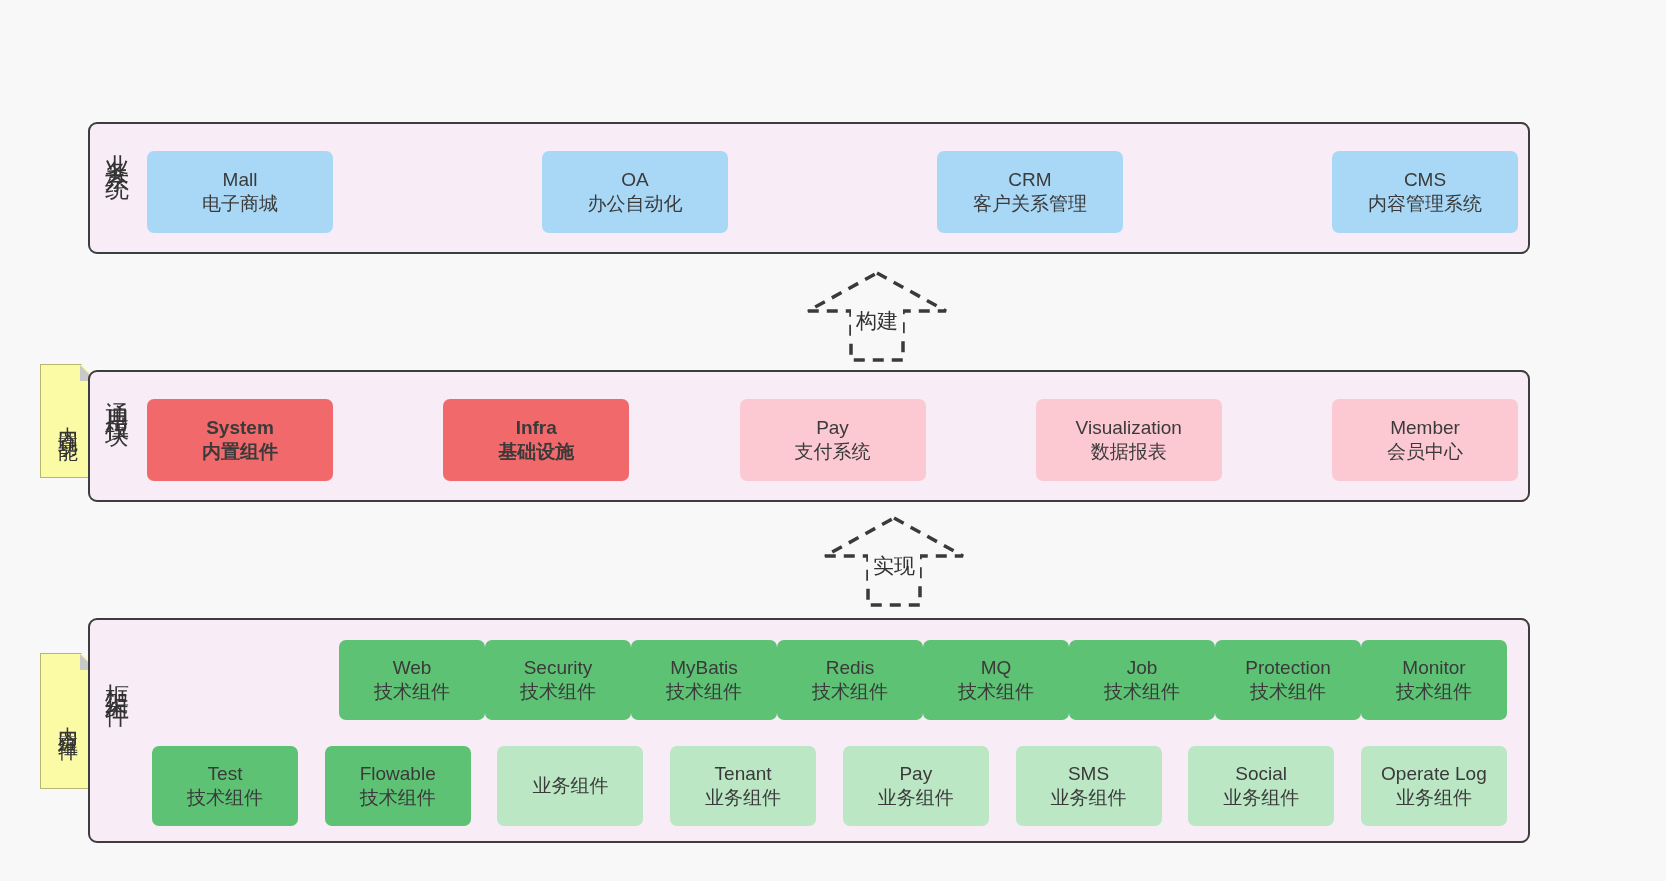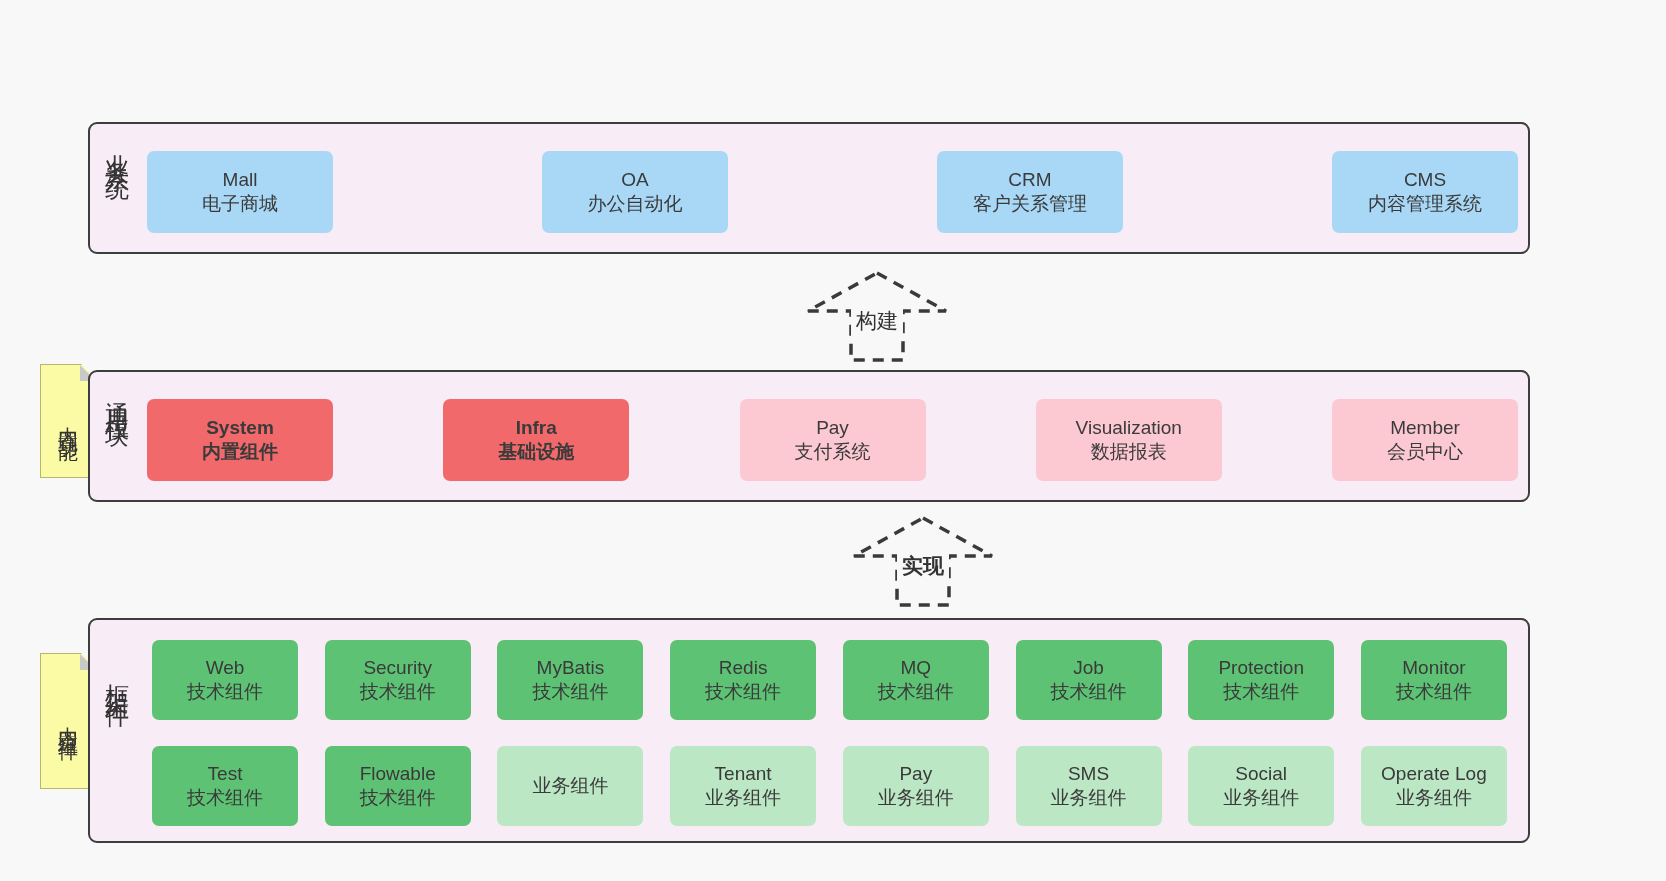--- a/index.html
+++ b/index.html
@@ -22,21 +22,21 @@
     font-size:24px; letter-spacing:7px; color:#333; line-height:1;
   }
   #band-business  .band-label { top:11px; }
   #band-modules   .band-label { top:11px; }
   #band-components.band .band-label { top:44px; }
 
   .box-row {
     position:absolute; display:flex; justify-content:space-between;
   }
   .row-6 { left:57px; width:1371px; top:27px; }
-  .row-8a { left:62px; width:1355px; top:20px; }
+  .row-8a { left:62px; width:1355px; top:20px;justify-content:flex-end; }
   .row-8b { left:62px; width:1355px; top:126px; }
 
   .box {
     box-sizing:border-box; border-radius:7px;
     display:flex; flex-direction:column; justify-content:center; align-items:center;
     text-align:center; font-size:19px; line-height:24px; padding:4px 10px;
   }
   .row-6 .box { width:186px; height:82px; }
   .row-8a .box, .row-8b .box { width:146px; height:80px; }
   .blue   { background:#a9d8f7; }
@@ -57,21 +57,21 @@
     position:absolute; top:0; right:0; width:16px; height:16px;
     background:#c9c9c9; clip-path:polygon(0 0, 100% 100%, 0 100%);
   }
   .sticky-text {
     writing-mode:vertical-rl; text-orientation:upright;
     font-size:20px; letter-spacing:5px; color:#333; line-height:1;
   }
 
   .arrow { position:absolute; width:150px; height:94px; z-index:1; }
   #arrow-build     { left:802px; top:270px; }
-  #arrow-implement { left:848px; top:515px;font-weight:bold; }
+  #arrow-implement { left:819px; top:515px; }
   .arrow svg { display:block; }
   .arrow-shape {
     fill:none; stroke:#3a3a3a; stroke-width:3.5;
     stroke-dasharray:11 8; stroke-linejoin:miter;
   }
   .arrow-label {
     position:absolute; left:50%; top:36px; transform:translateX(-50%);
     background:#f8f8f8; padding:1px 5px; font-size:21px; color:#333; white-space:nowrap;
   }
 </style>

